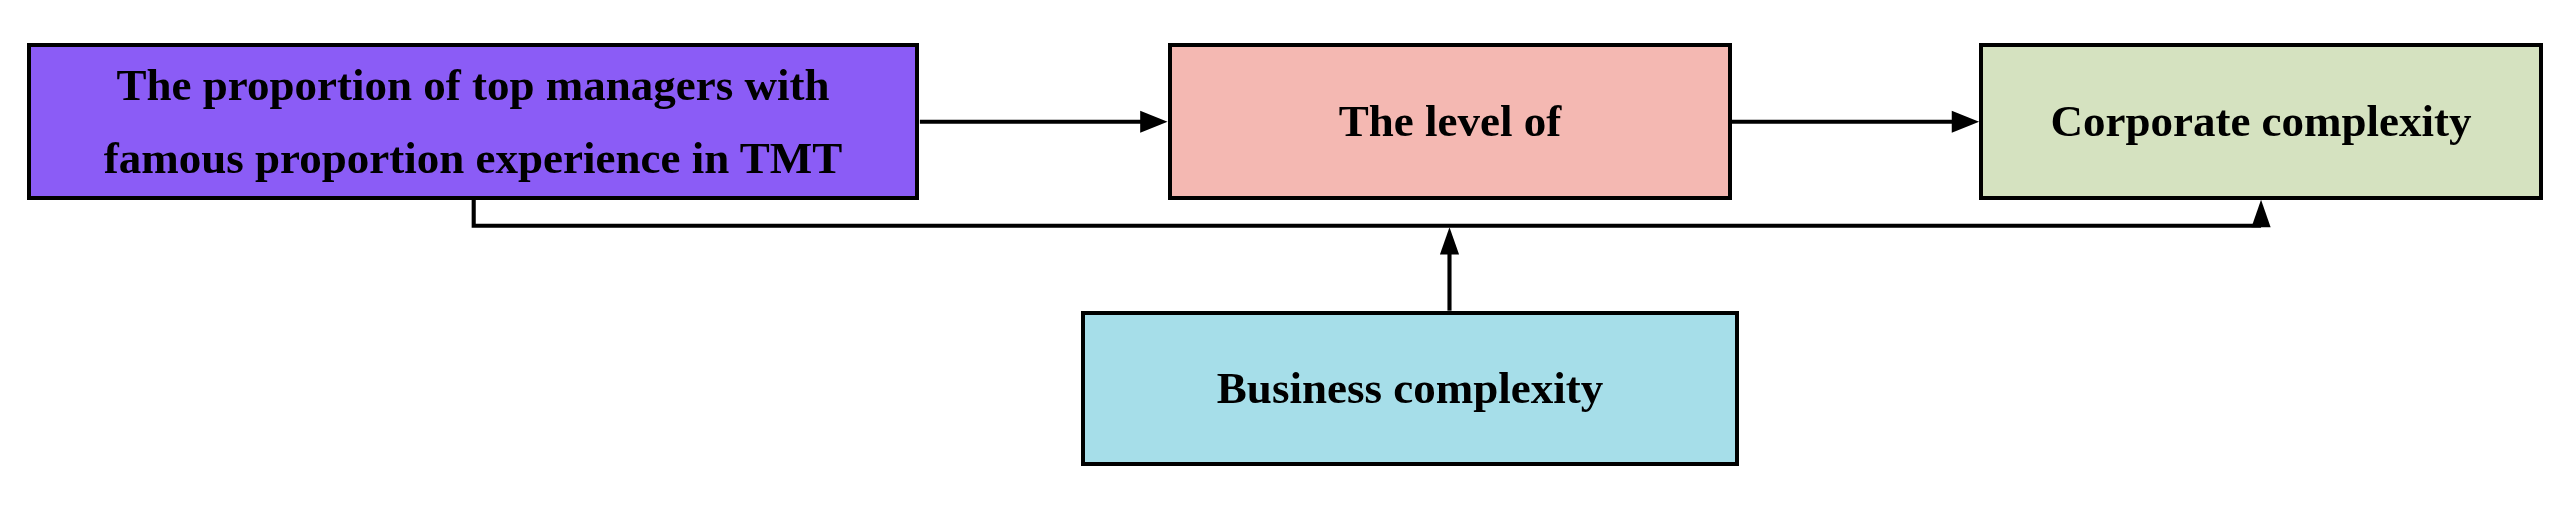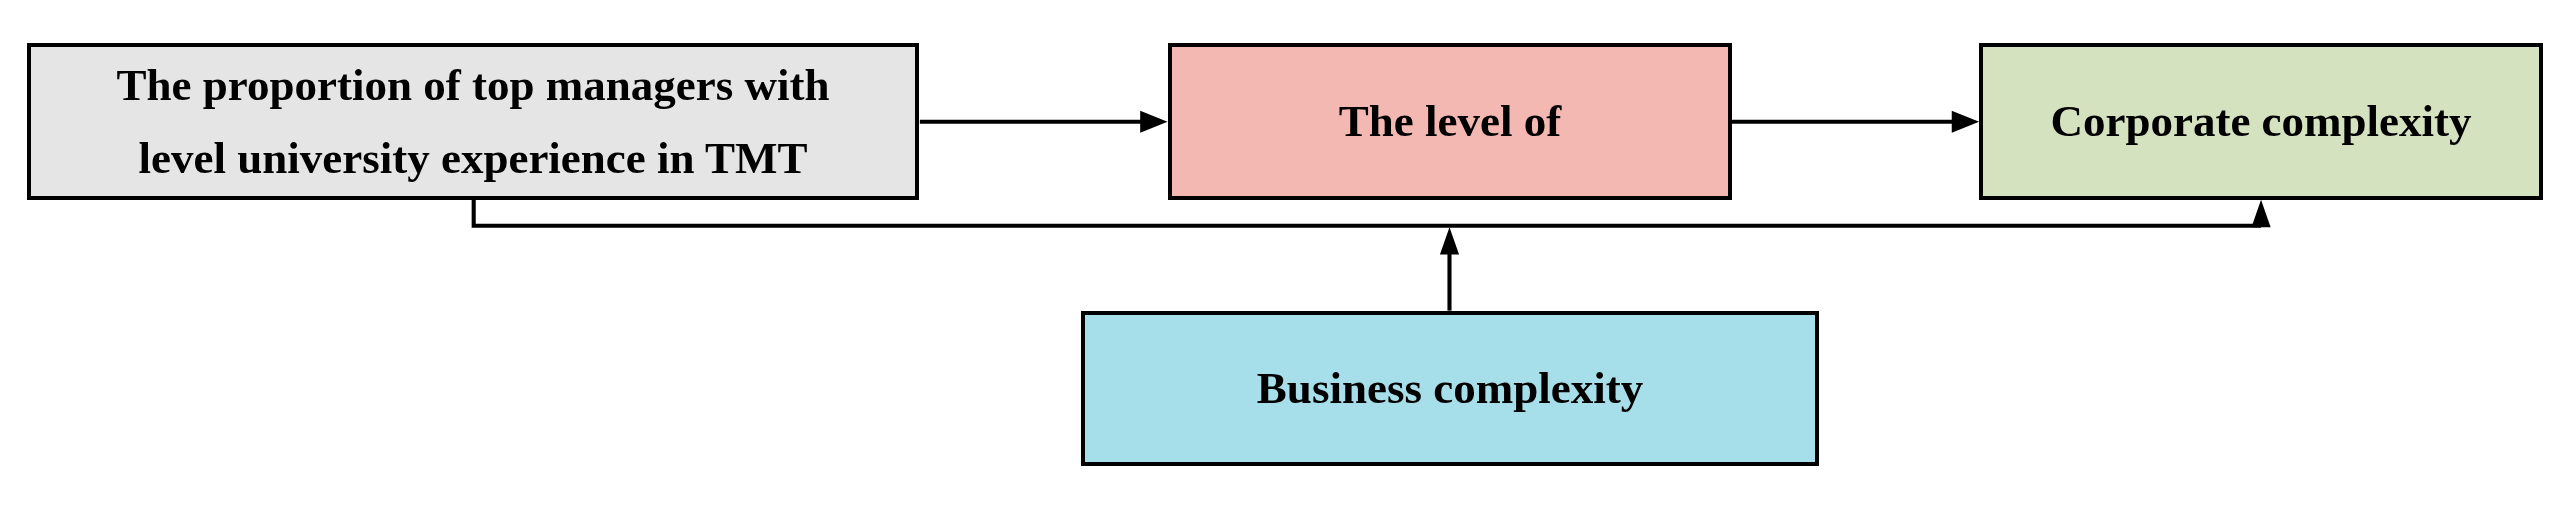--- a/index.html
+++ b/index.html
@@ -36,21 +36,21 @@
     font-size: 45px;
     line-height: 73px;
   }
   .box span {
     display: block;
     white-space: nowrap;
   }
   #antecedent-box { left: 27px;   top: 43px;  width: 892px; height: 157px; }
   #mediator-box   { left: 1168px; top: 43px;  width: 564px;  height: 157px; }
   #outcome-box    { left: 1979px; top: 43px;  width: 564px;  height: 157px; }
-  #moderator-box  { left: 1081px; top: 311px; width: 738px; height: 155px; }
+  #moderator-box  { left: 1081px; top: 311px; width: 658px; height: 155px; }
 </style>
 </head>
 <body>
 
 <div id="canvas">
 
   <svg id="connector-layer" viewBox="0 0 3764 738" xmlns="http://www.w3.org/2000/svg">
 
     <g>
       <line x1="1344" y1="178" x2="1670" y2="178" stroke="#000000" stroke-width="6"></line>
@@ -66,23 +66,23 @@
       <path d="M 692 292 L 692 330 L 3304 330" fill="none" stroke="#000000" stroke-width="6"></path>
       <polygon points="3290,332 3304,292 3318,332" fill="#000000"></polygon>
     </g>
 
     <g>
       <line x1="2118" y1="454" x2="2118" y2="370" stroke="#000000" stroke-width="6"></line>
       <polygon points="2104,372 2118,332 2132,372" fill="#000000"></polygon>
     </g>
   </svg>
 
-  <div class="box" id="antecedent-box" style="background-color: #e5e5e5;">
+  <div class="box" id="antecedent-box" style="background-color: #8b5cf6;">
     <span>The proportion of top managers with</span>
-    <span>level university experience in TMT</span>
+    <span>famous proportion experience in TMT</span>
   </div>
 
   <div class="box" id="mediator-box" style="background-color: rgb(244, 184, 178);">
     <span>The level of</span>
   </div>
 
   <div class="box" id="outcome-box" style="background-color: rgb(213, 226, 192);">
     <span>Corporate complexity</span>
   </div>
 

